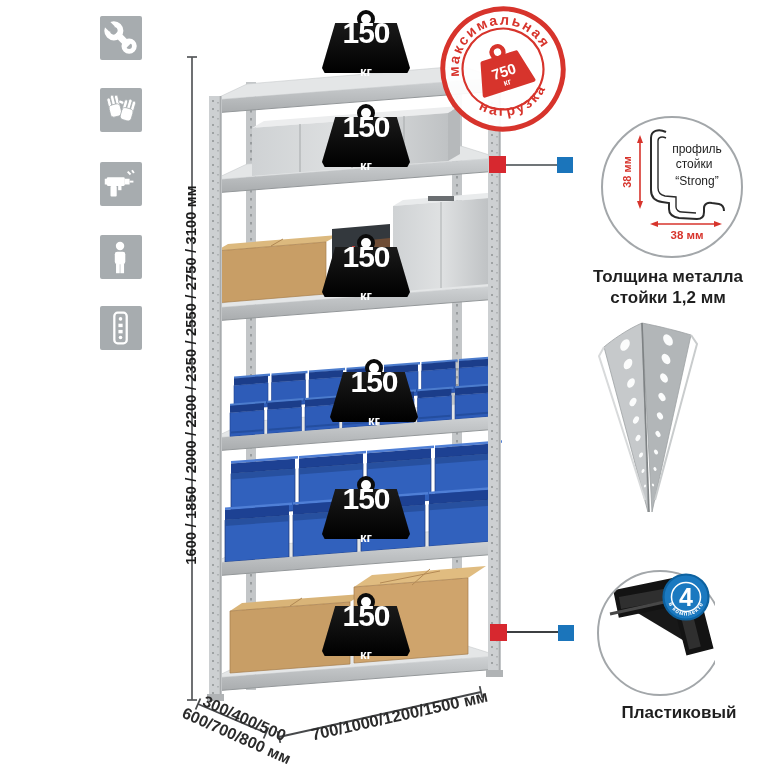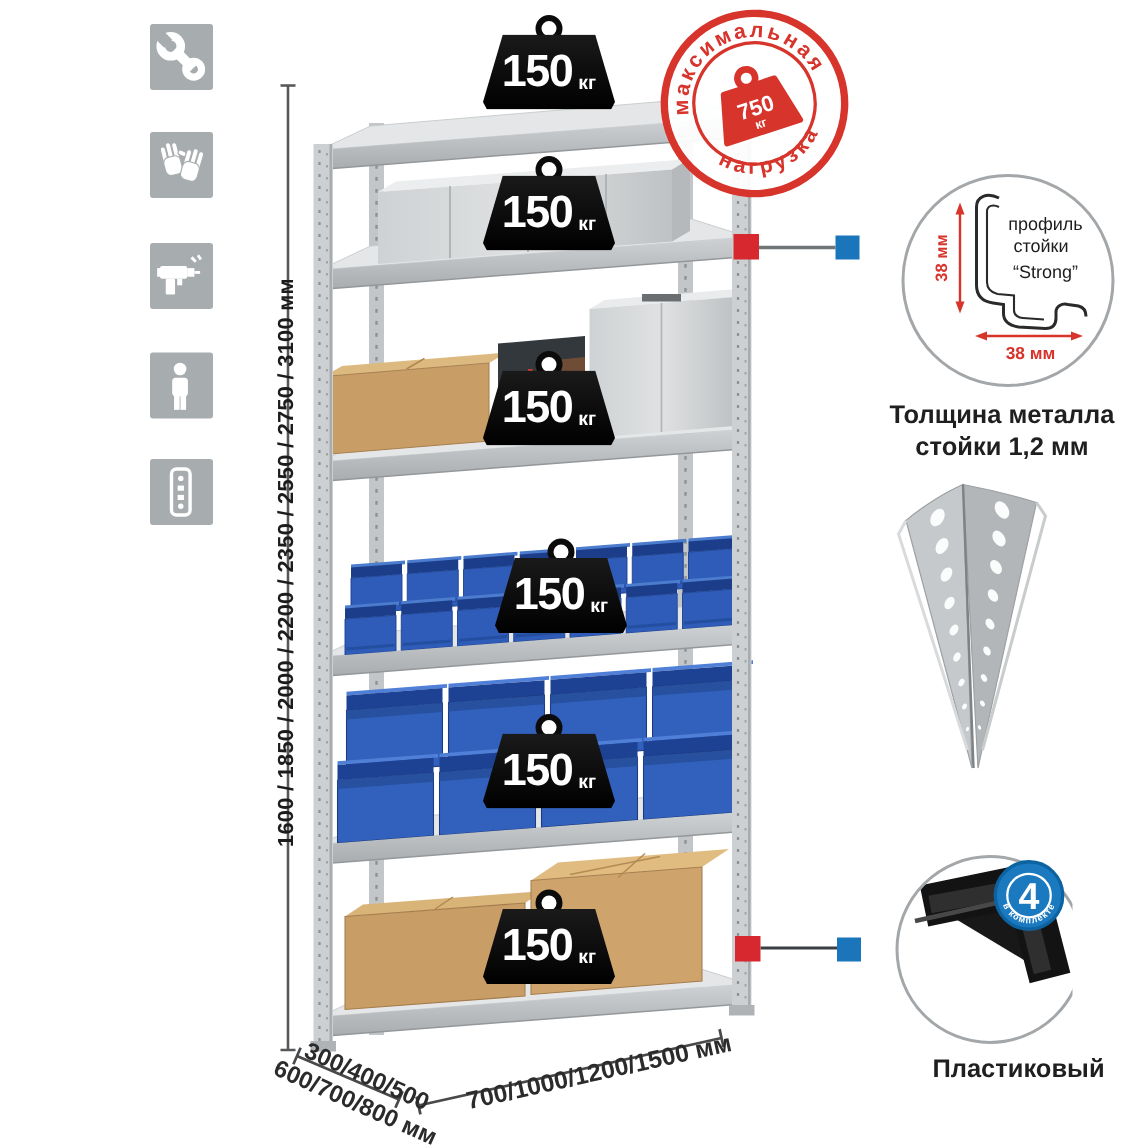--- a/index.html
+++ b/index.html
@@ -19,21 +19,21 @@
     font-size:14.5px;font-weight:700;color:#1c1c1c;letter-spacing:0.2px;}
 
   
   .weight-badge{position:absolute;width:88px;height:50px;left:322px;}
   .b1{top:23px}.b2{top:117px}.b3{top:247px}.b4{top:372px;left:330px}.b5{top:489px}.b6{top:606px}
   .wb-ring{position:absolute;left:50%;top:-13px;width:10px;height:10px;margin-left:-9px;
     border:4.5px solid #0b0b0b;border-radius:50%;background:#fff;}
   .wb-body{position:absolute;left:0;top:0;right:0;bottom:0;background:linear-gradient(#1a1a1a,#000);
     clip-path:polygon(15% 0,85% 0,100% 90%,97% 100%,3% 100%,0 90%);}
   .wb-text{position:absolute;left:0;top:0;right:0;bottom:0;display:flex;align-items:center;
-    justify-content:center;gap:4px;color:#fff;}
+    justify-content:center;gap:4px;color:#fff;flex-direction:column;}
   .wb-val{font-size:30px;font-weight:800;letter-spacing:-1px;line-height:1;}
   .wb-unit{font-size:13px;font-weight:700;margin-top:12px;}
 
   
   .stamp{left:436px;top:2px;width:134px;height:134px;transform:rotate(-18deg);}
 
   
   .caption{position:absolute;width:210px;text-align:center;font-weight:700;color:#1f1f1f;
     font-size:17px;line-height:21px;}
   .cap-profile{left:563px;top:266px;}

